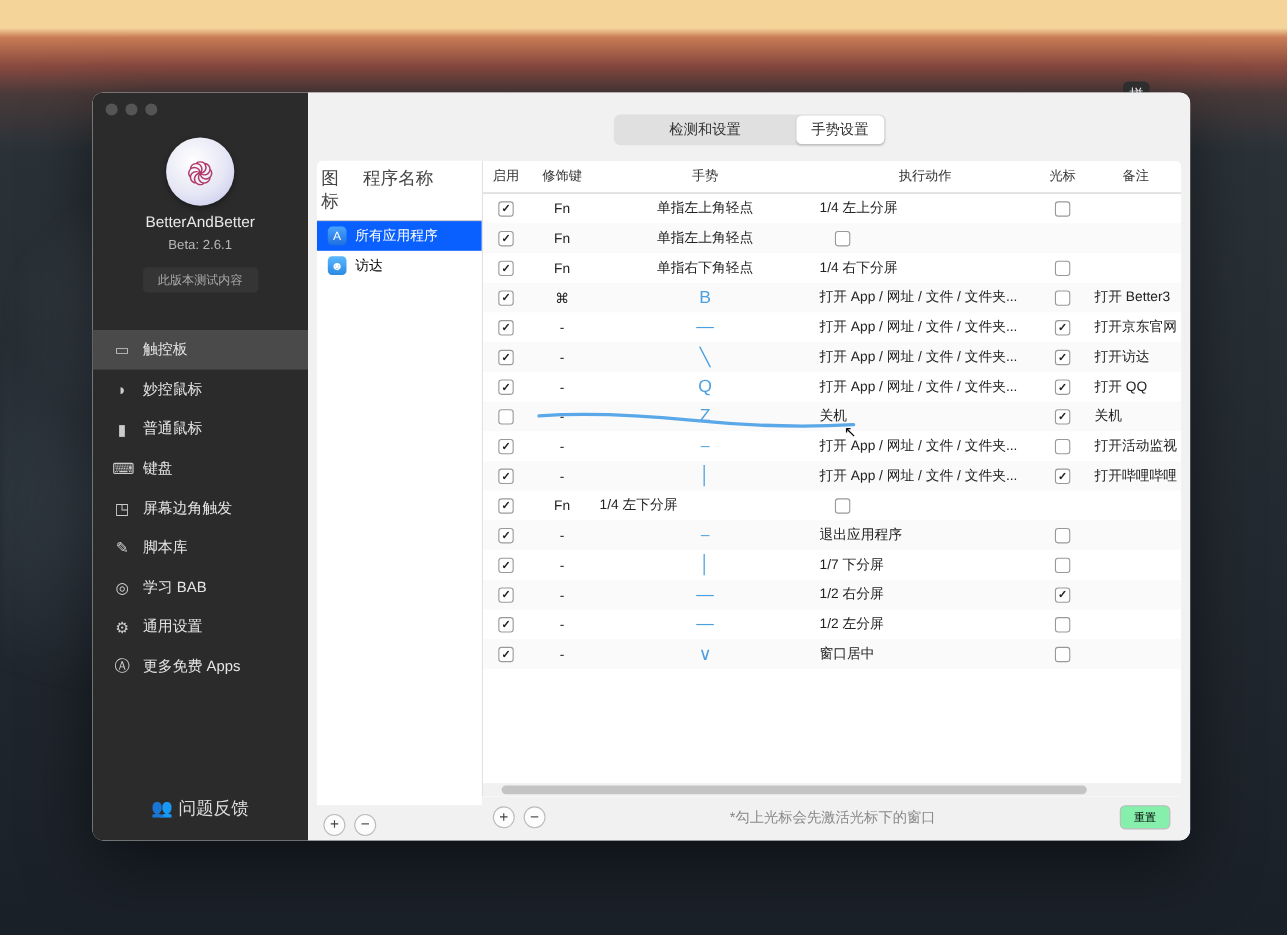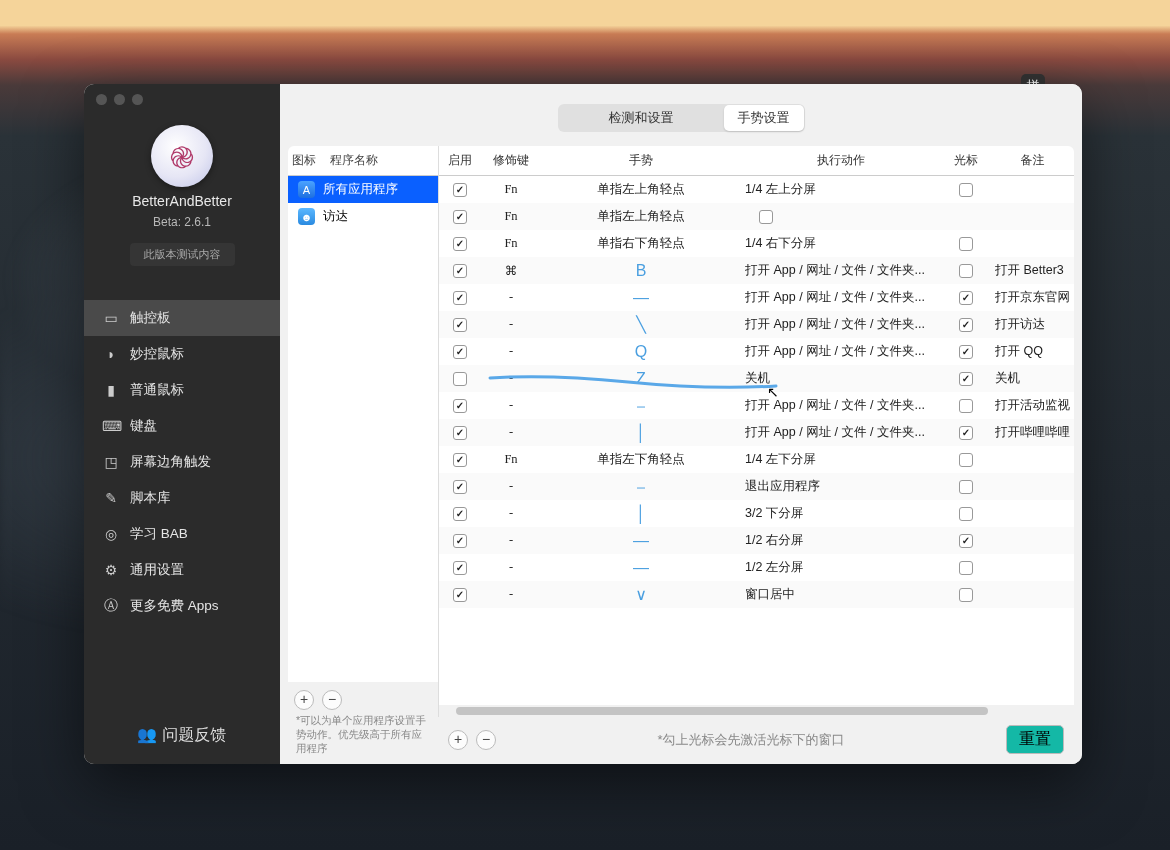--- a/index.html
+++ b/index.html
@@ -53,56 +53,56 @@
 
   .main { flex:1; display:flex; flex-direction:column; background:#f1f1f1; }
   .tabbar { display:flex; justify-content:center; padding:20px 0 14px; }
   .segmented { display:flex; background:#e0e0e0; border-radius:6px; padding:1px; font-size:13px; }
   .seg { padding:4px 14px; border-radius:5px; color:#333; cursor:pointer;margin-left:36px;}
   .seg.active { background:#fff; box-shadow:0 1px 2px rgba(0,0,0,0.15);padding-left:14px;}
   
   .content-row { flex:1; display:flex; overflow:hidden; padding:0 8px 0 8px; gap:0;}
   
   .apps-col { width:150px; display:flex; flex-direction:column; }
-  .apps-header { display:flex; font-size:12px; color:#444; border-bottom:1px solid #ccc; background:#fff; border-top-left-radius:6px;}
+  .apps-header { display:flex; font-size:16px; color:#444; border-bottom:1px solid #ccc; background:#fff; border-top-left-radius:6px;}
   .apps-header .h { padding:6px 4px; }
   .apps-list { flex:1; background:#fff; overflow:auto; }
   .app-row { display:flex; align-items:center; gap:8px; padding:5px 10px; font-size:12.5px; }
   .app-row.selected { background:#0a60ff; color:#fff; }
   .app-icon { width:17px; height:17px; border-radius:4px; display:inline-flex;align-items:center;justify-content:center; font-size:11px;}
   .aic-blue { background:linear-gradient(#4aa3ff,#1e6fe0); color:#fff;}
   .aic-finder{ background:linear-gradient(#5bb8ff,#2a8ae0); color:#fff;}
   
   .apps-footer { display:flex; gap:8px; padding:8px 6px 4px; align-items:flex-start;}
   .round-btn { width:20px; height:20px; border-radius:10px; background:#fcfcfc; border:1px solid #bbb; font-size:14px; line-height:16px; text-align:center; cursor:pointer; color:#444;}
   .apps-hint { font-size:10.5px; color:#888; padding:0 8px 8px;}
 
   .gest-col { flex:1; display:flex; flex-direction:column; overflow:hidden; }
   .gest-table-wrap { flex:1; background:#fff; border-top-right-radius:6px; display:flex; flex-direction:column; overflow:hidden; border-left:1px solid #ddd;}
   .gt-head { display:flex; font-size:12px; color:#333; border-bottom:1px solid #ccc; }
   .gt-head > div, .gt-row > div { padding:6px 4px; display:flex; align-items:center; justify-content:center;}
-  .c-en{width:42px;} .c-mod{width:60px;font-family:Liberation Serif, serif;} .c-gest{width:200px;} .c-act{width:200px; justify-content:flex-start; padding-left:8px;} .c-cur{width:50px;} .c-note{flex:1; justify-content:flex-start; padding-left:6px; overflow:hidden; white-space:nowrap;}
+  .c-en{width:42px;} .c-mod{width:60px;} .c-gest{width:200px;} .c-act{width:200px; justify-content:flex-start; padding-left:8px;} .c-cur{width:50px;} .c-note{flex:1; justify-content:flex-start; padding-left:6px; overflow:hidden; white-space:nowrap;}
   .gt-body { flex:1; overflow:auto; }
   .gt-row { display:flex; font-size:12.5px; color:#222; height:27px; align-items:center; }
   .gt-row:nth-child(even){ background:#fafafa;}
   .gt-row .c-act, .gt-row .c-note { justify-content:flex-start; text-align:left; }
   .chk {
     width:14px; height:14px; border-radius:3px; border:1px solid #999;
     display:inline-flex; align-items:center; justify-content:center; font-size:10px; background:#fff;
   }
   .chk.on::after { content:"✓"; color:#222; font-weight:bold;}
   
   .gest-glyph { font-size:16px; color:#4a9fe0; font-family: "Segoe UI", Arial;}
   
   .gscroll { height:12px; background:#f1f1f1; display:flex; align-items:center; padding:0 4px;}
   .gscroll .thumb { height:8px; background:#c4c4c4; border-radius:4px; width:85%; margin-left:2%;}
   
   .gest-footer { display:flex; align-items:center; padding:8px 10px 10px; gap:8px; }
   .gest-footer .hint { flex:1; text-align:center; font-size:13px; color:#888;}
-  .reset-btn { padding:3px 12px; background:#14b8a6; border:1px solid #bbb; border-radius:5px; font-size:16px; cursor:pointer;}
+  .reset-btn { padding:3px 12px; background:#86efac; border:1px solid #bbb; border-radius:5px; font-size:10px; cursor:pointer;}
   
   .ime-badge {
     position:absolute; right:125px; top:74px; width:24px; height:24px;
     background:#333; color:#fff; border-radius:5px;
     display:flex; align-items:center; justify-content:center; font-size:13px; font-weight:500;
   }
   .cursor-arrow {
     position:absolute; font-size:14px; color:#000; pointer-events:none;
   }
   .blue-stroke {
@@ -192,21 +192,20 @@
             </div>
             <div class="app-row">
               <span class="app-icon aic-finder">☻</span>
               <span>访达</span>
             </div>
           </div>
         <div class="apps-footer">
           <div class="round-btn">+</div>
           <div class="round-btn">−</div>
         </div>
-        <div class="apps-hint">*可以为单个应用程序设置手势动作。优先级高于所有应用程序</div>
       </div>
 
       <div class="gest-col">
         <div class="gest-table-wrap">
           <div class="gt-head">
             <div class="c-en">启用</div>
             <div class="c-mod">修饰键</div>
             <div class="c-gest">手势</div>
             <div class="c-act">执行动作</div>
             <div class="c-cur">光标</div>
@@ -350,23 +349,20 @@
                 <div class="c-cur">
                   <span class="chk on"></span>
                 </div>
                 <div class="c-note">打开哔哩哔哩</div>
               </div>
               <div class="gt-row">
                 <div class="c-en">
                   <span class="chk on"></span>
                 </div>
                 <div class="c-mod">Fn</div>
-                <div class="c-gest">
-                  <span>单指左下角轻点</span>
-                </div>
                 <div class="c-act">1/4 左下分屏</div>
                 <div class="c-cur">
                   <span class="chk "></span>
                 </div>
                 <div class="c-note"></div>
               </div>
               <div class="gt-row">
                 <div class="c-en">
                   <span class="chk on"></span>
                 </div>
@@ -381,21 +377,21 @@
                 <div class="c-note"></div>
               </div>
               <div class="gt-row">
                 <div class="c-en">
                   <span class="chk on"></span>
                 </div>
                 <div class="c-mod">-</div>
                 <div class="c-gest">
                   <span class="gest-glyph">│</span>
                 </div>
-                <div class="c-act">3/2 下分屏</div>
+                <div class="c-act">1/7 下分屏</div>
                 <div class="c-cur">
                   <span class="chk "></span>
                 </div>
                 <div class="c-note"></div>
               </div>
               <div class="gt-row">
                 <div class="c-en">
                   <span class="chk on"></span>
                 </div>
                 <div class="c-mod">-</div>

